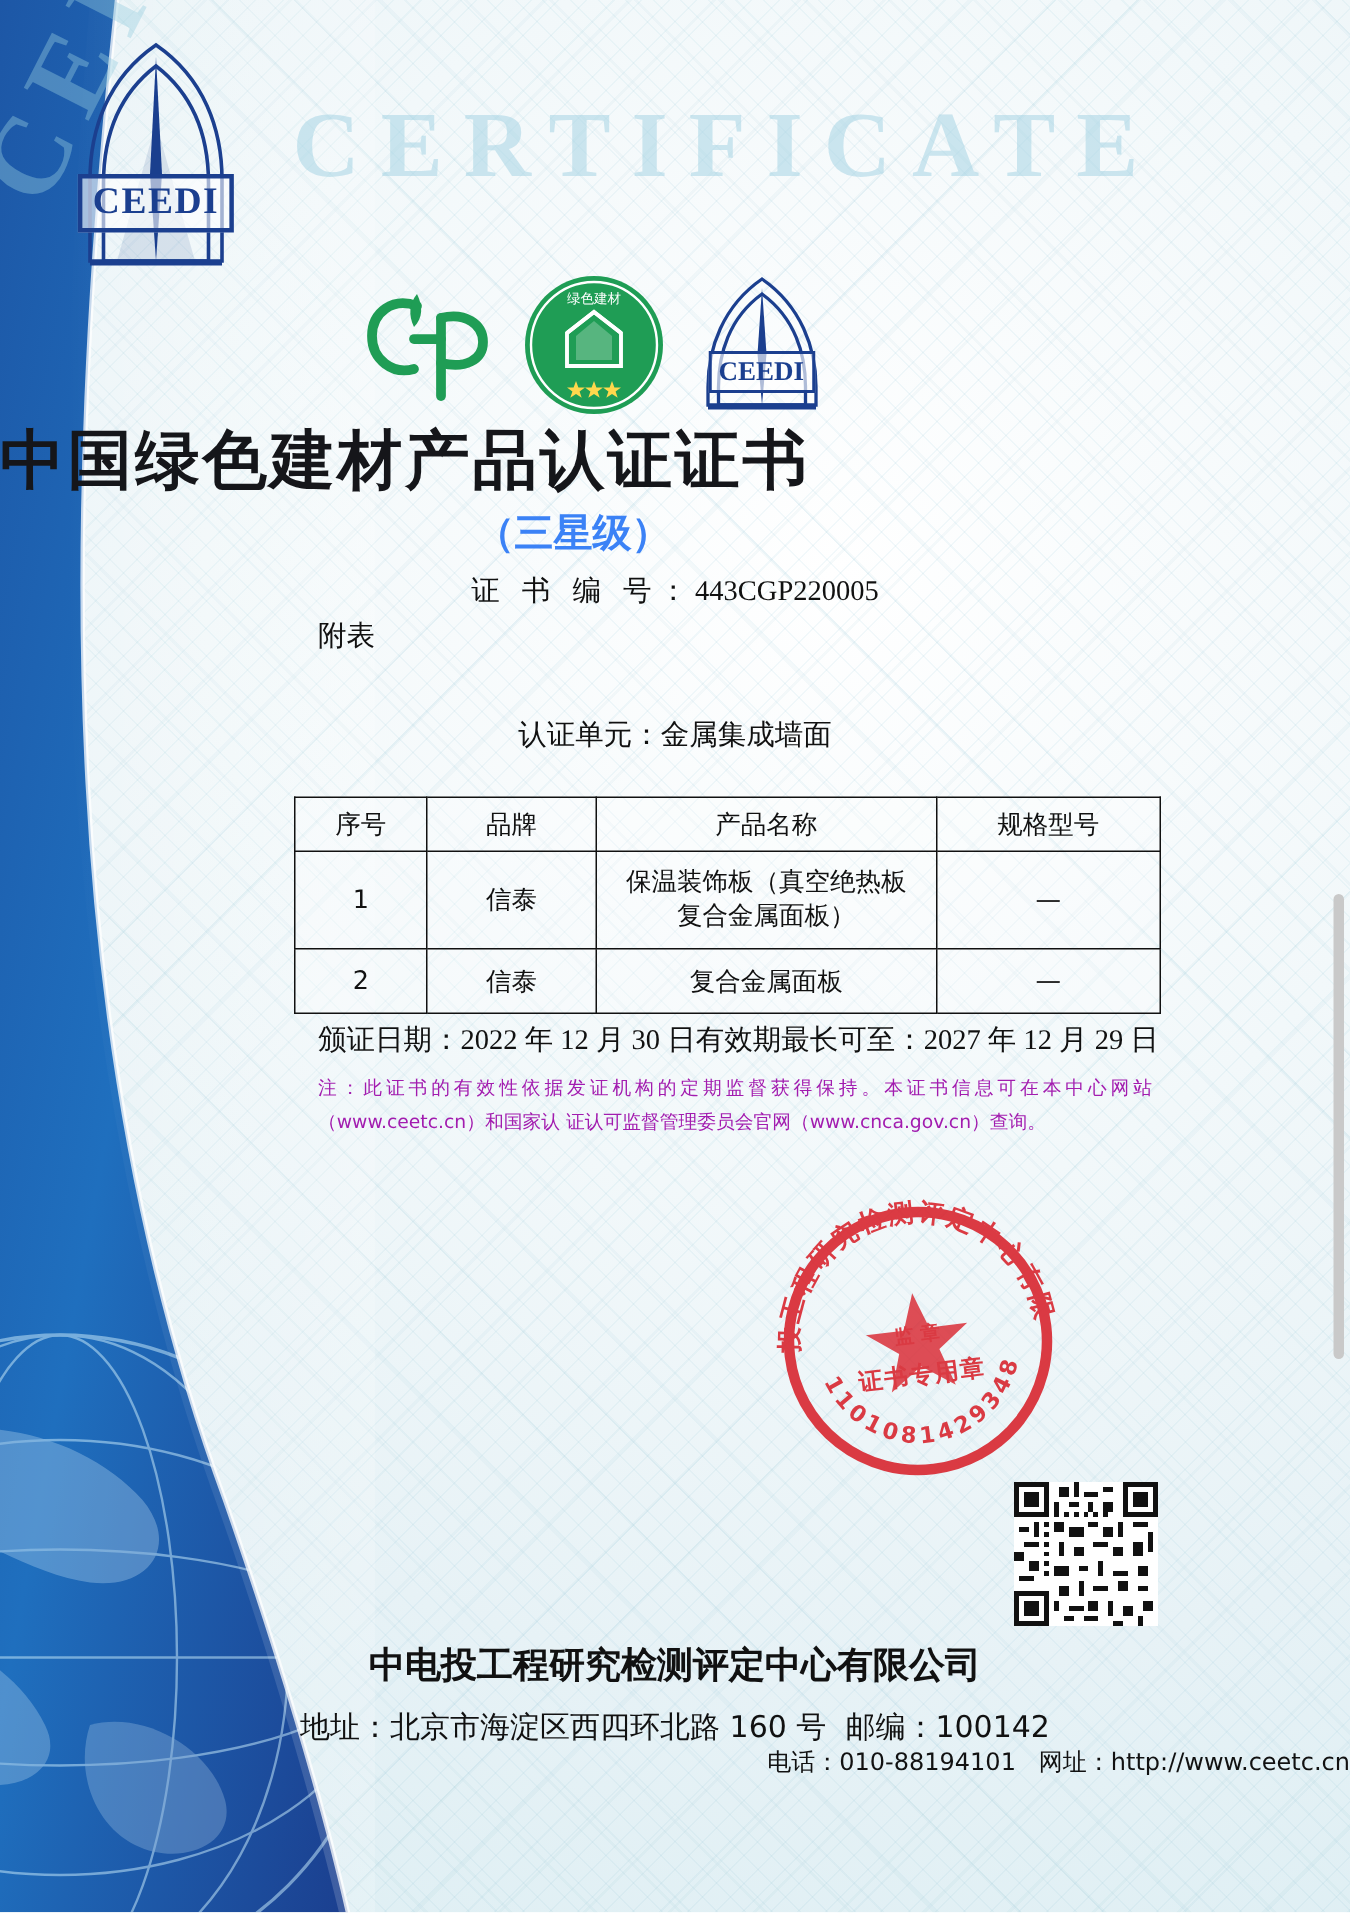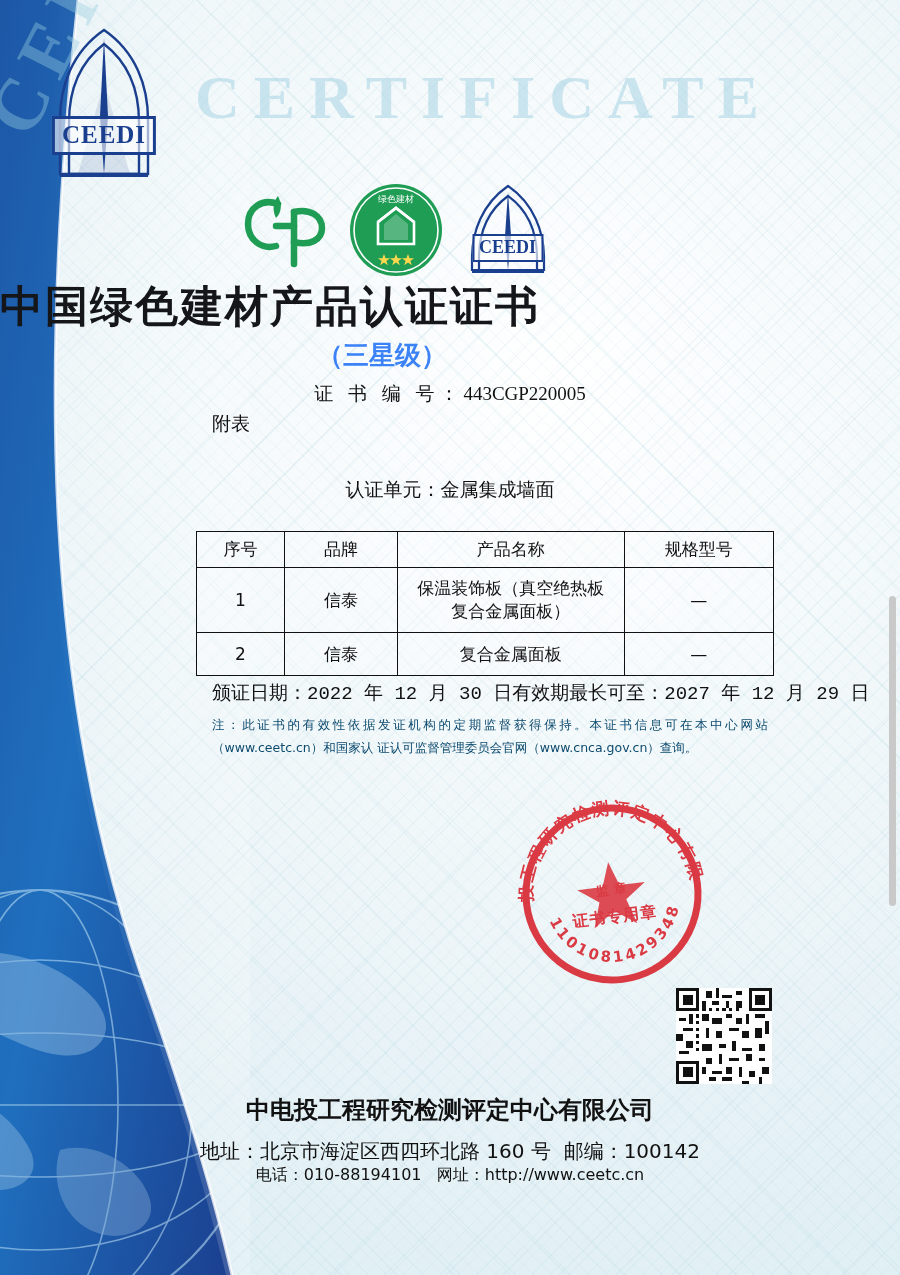--- a/index.html
+++ b/index.html
@@ -211,34 +211,34 @@
   .col-name { width: 230px; }
   .col-spec { width: 150px; margin-top: 26px; }
   .r1 td { height: 52px; line-height: 1.35; }
   .r2 td { height: 30px; }
 
   
   .issue-line {
     position: absolute;
     top: 680px;
     left: 212px;
-    font-family: Liberation Mono, monospace;
+    font-family: Liberation Serif, serif;
     font-size: 19px;
     color: #111;
     white-space: nowrap;
   }
   .note {
     position: absolute;
     top: 713px;
     left: 212px;
     width: 556px;
     font-family: "DejaVu Sans", sans-serif;
     font-size: 12.5px;
     line-height: 1.85;
-    color: #0c4a6e;
+    color: #a21caf;
     text-align: justify;
   }
 
   
   .seal {
     position: absolute;
     left: 508px;
     top: 790px;
     width: 208px;
     height: 208px;
@@ -272,21 +272,21 @@
     width: 900px;
     text-align: center;
     font-family: "DejaVu Sans", sans-serif;
     font-size: 20px;
     color: #111;
   }
   .footer-tel {
     position: absolute;
     top: 1165px;
     width: 900px;
-    text-align: center;
+    text-align: right;
     font-family: "DejaVu Sans", sans-serif;
     font-size: 16px;
     color: #111;
   }
 
   
   .scrollbar-track {
     position: absolute;
     right: 2px;
     top: 0;

